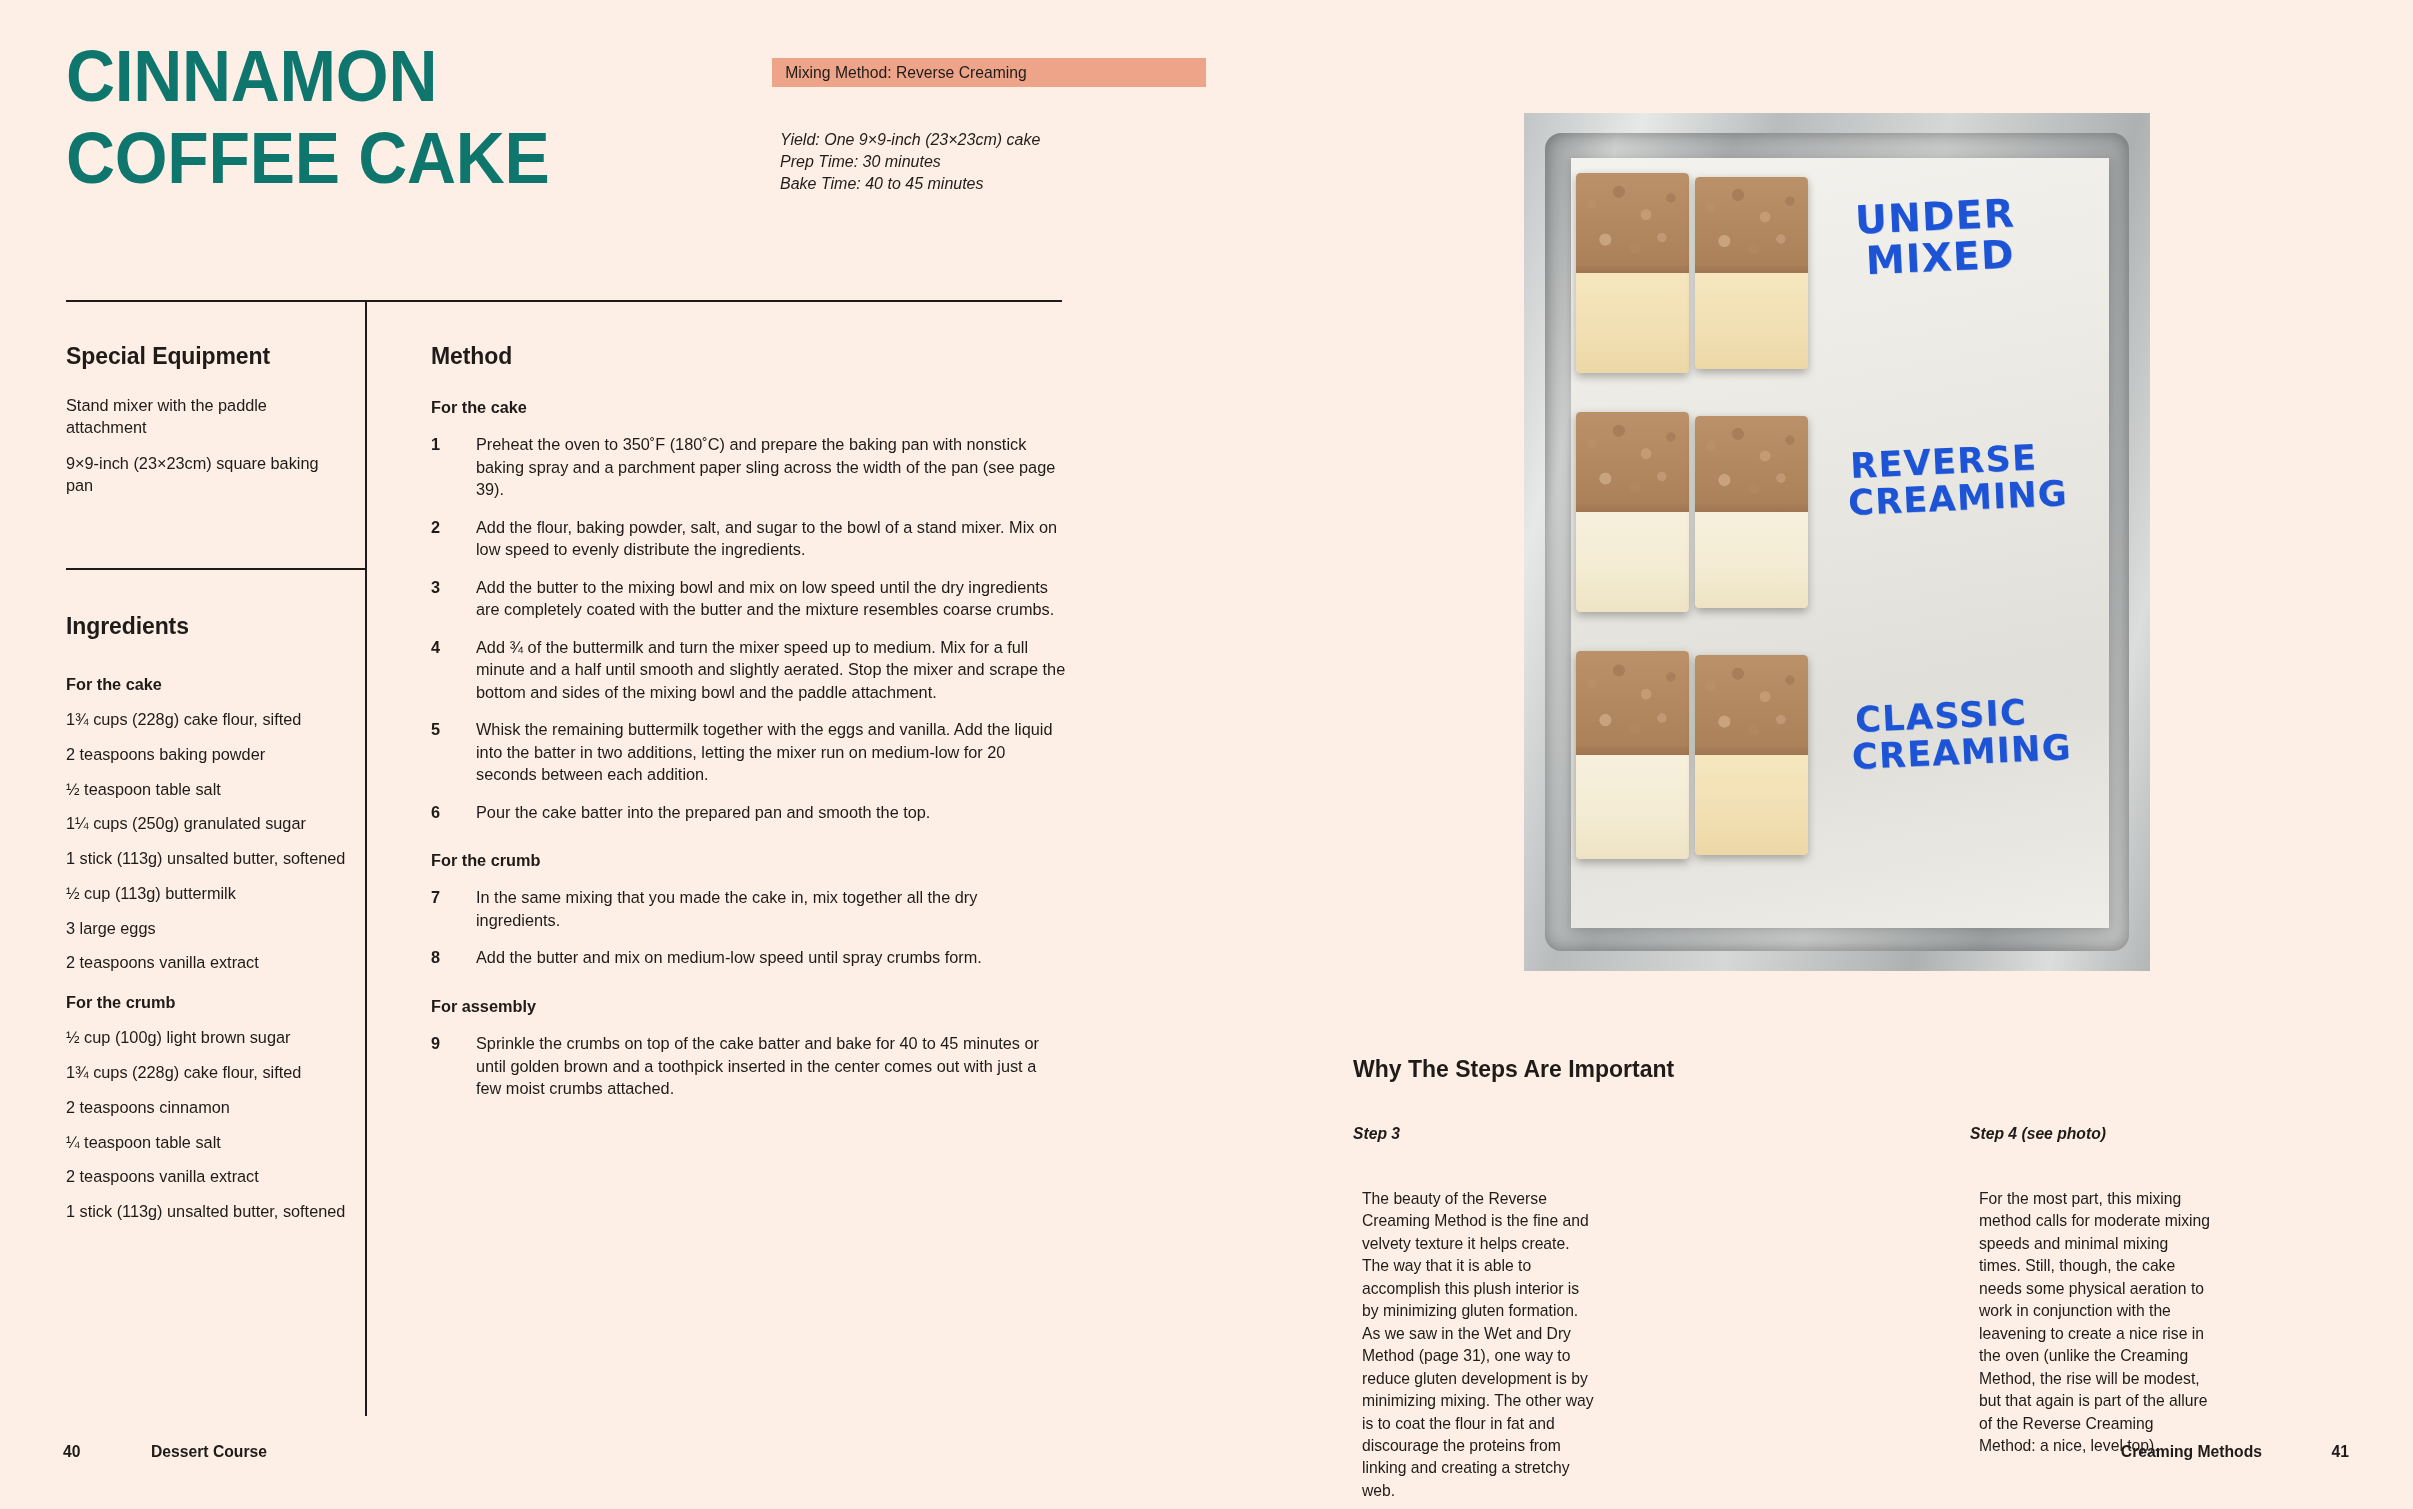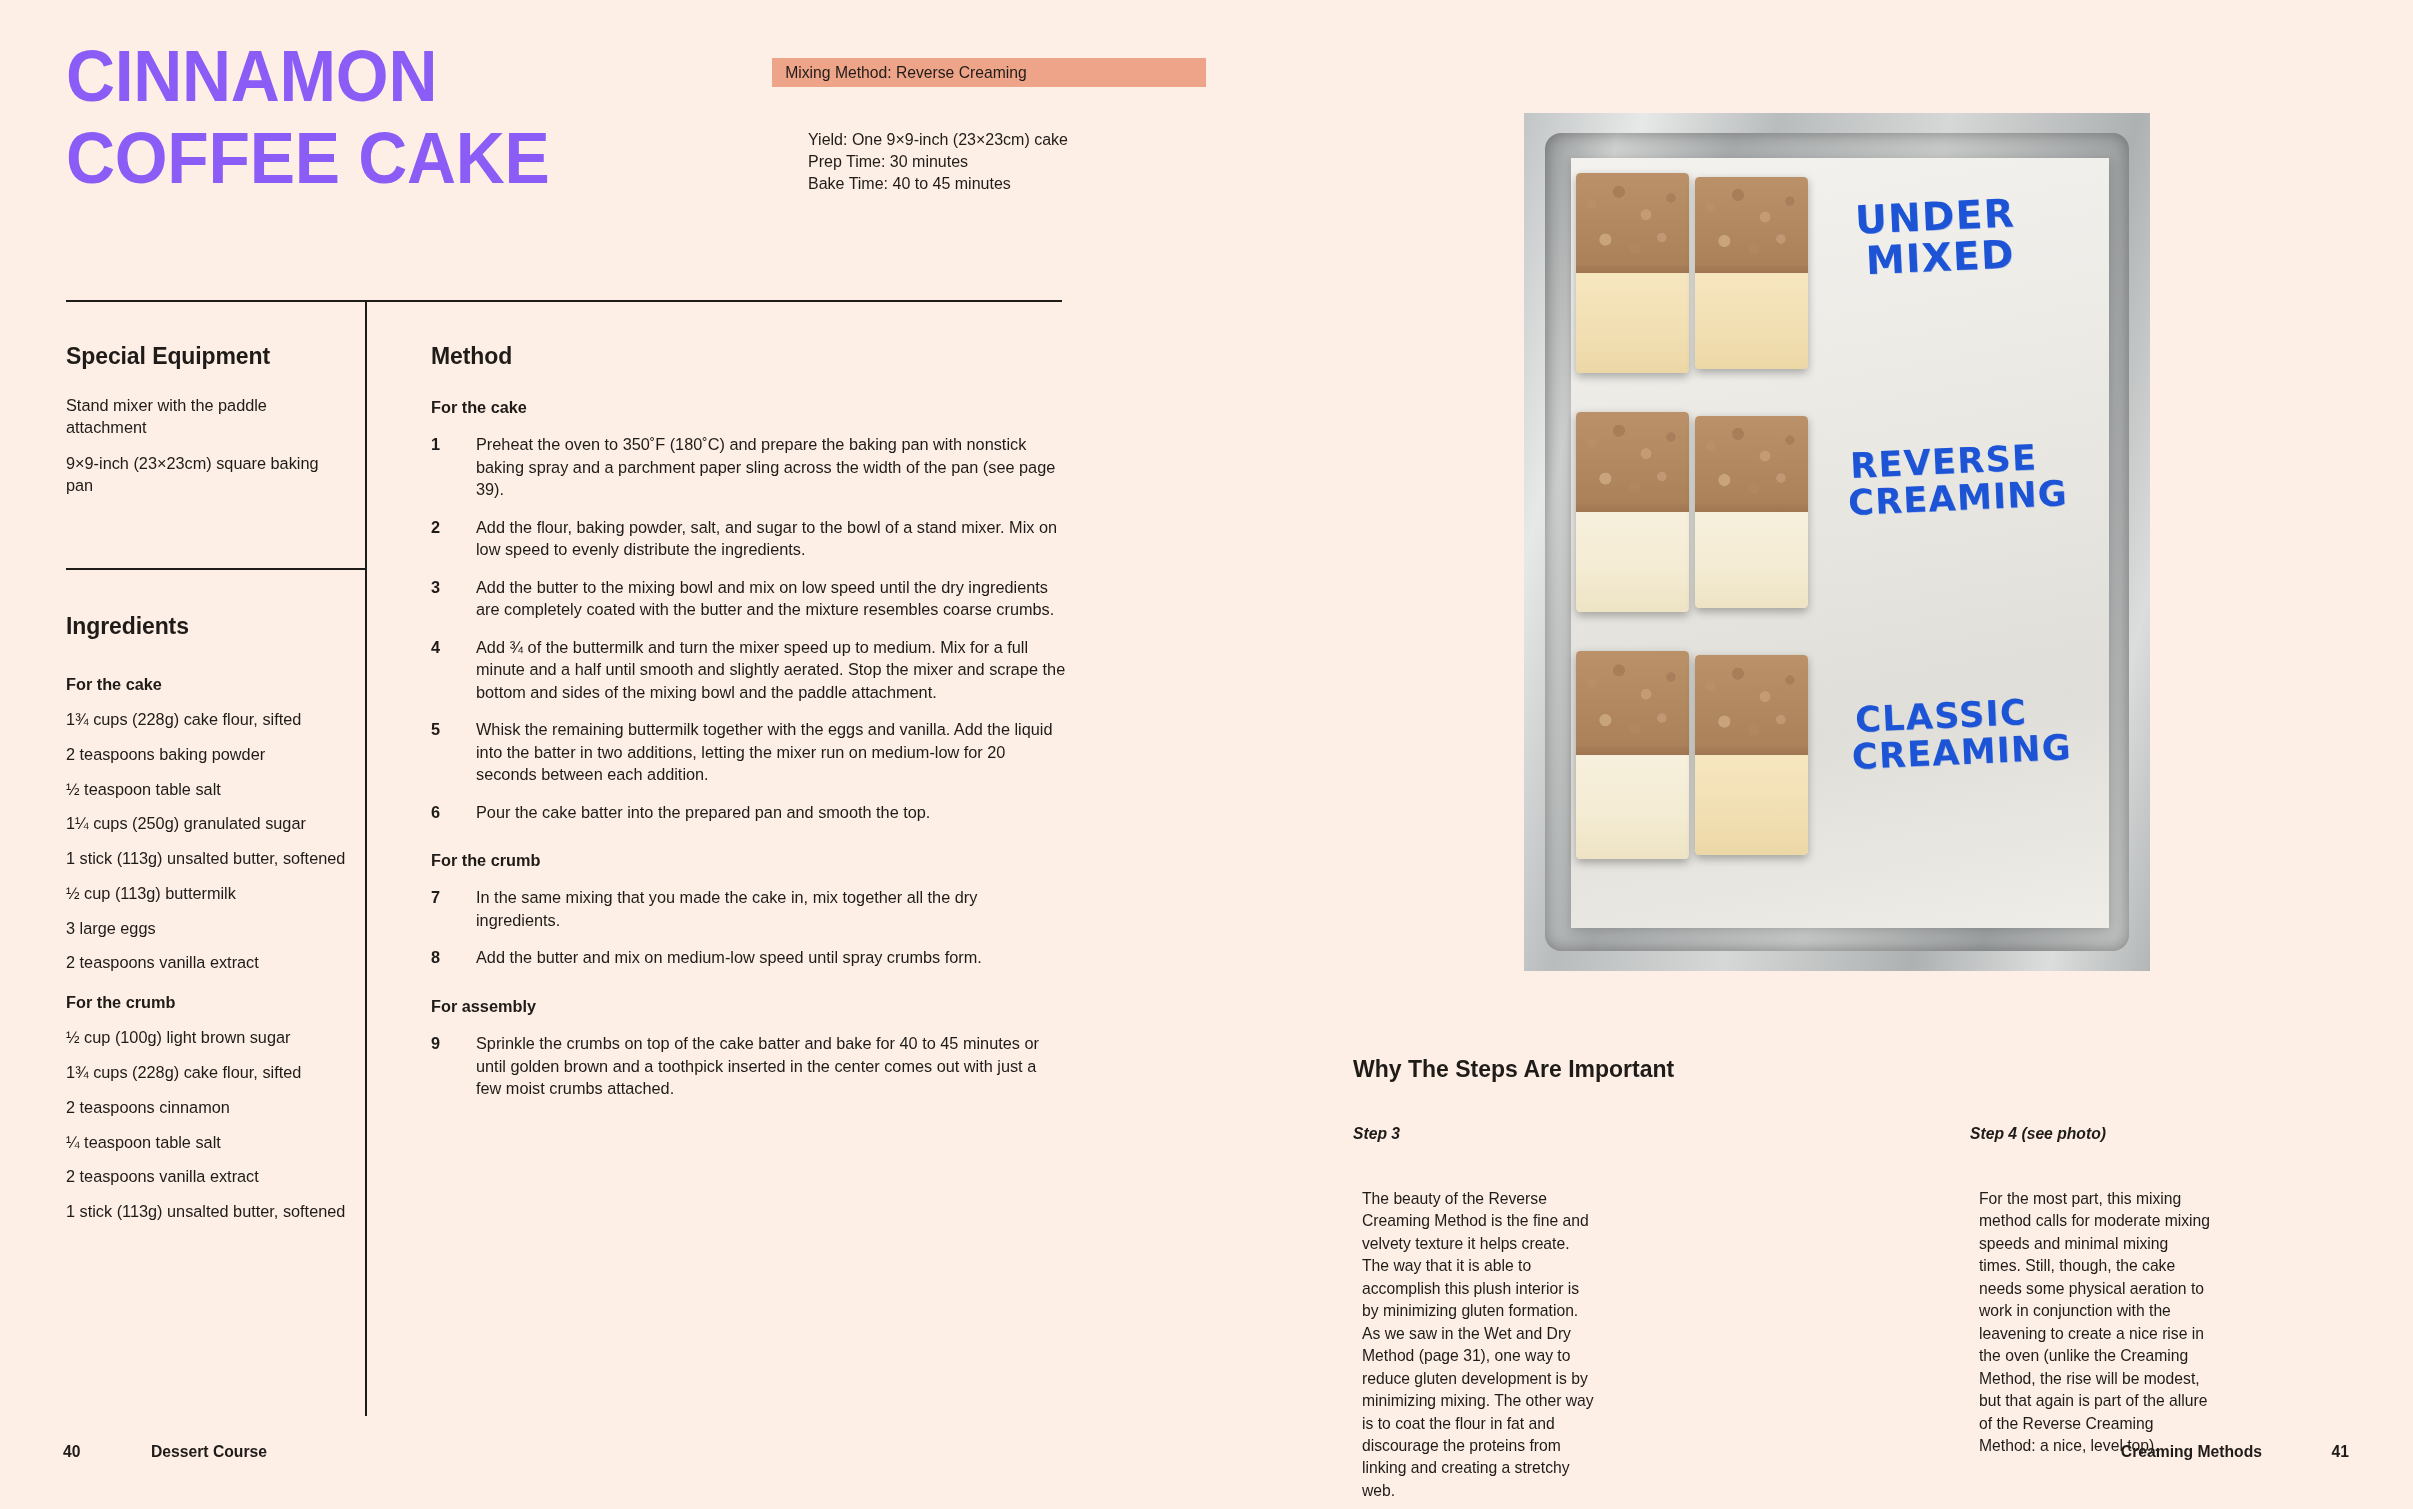--- a/index.html
+++ b/index.html
@@ -14,33 +14,33 @@
   .spread{position:absolute;inset:0;}
 
   
   .page-left{position:absolute;left:0;top:0;width:1207px;height:1510px;}
   .title{
     position:absolute;left:66px;top:35px;width:629px;
     font-weight:800;font-size:73px;line-height:1.13;
     letter-spacing:-0.3px;
     font-stretch:condensed;
     text-transform:uppercase;
-    color:#8b5cf6;
+    color:#0f766e;
   }
   .title .ln{display:block;white-space:nowrap;transform:scaleX(0.93);transform-origin:left center;}
 
   .badge{
     position:absolute;left:772px;top:58px;
     width:434px;height:29px;
     background:#EDA489;
     display:flex;align-items:center;
     box-sizing:border-box;padding-left:13.2px;
     font-size:15.7px;color:#211C19;
   }
-  .meta{position:absolute;left:808px;top:129px;width:440px;}
+  .meta{position:absolute;left:780px;top:129px;width:440px;font-style:italic;}
   .meta div{font-size:16px;line-height:1.36;color:#211C19;}
 
   .rule-top{position:absolute;left:66px;top:300px;width:996px;height:1.9px;background:#1E1B19;}
   .rule-mid{position:absolute;left:66px;top:568px;width:301px;height:1.9px;background:#1E1B19;}
   .vrule{position:absolute;left:365px;top:300px;width:1.9px;height:1116px;background:#1E1B19;}
 
   .col-left{position:absolute;left:66px;top:343px;width:277px;}
   .col-right{position:absolute;left:431px;top:343px;width:635px;}
 
   h2.sec{font-size:23px;font-weight:800;letter-spacing:-0.1px;margin:0;color:#1E1B19;}

